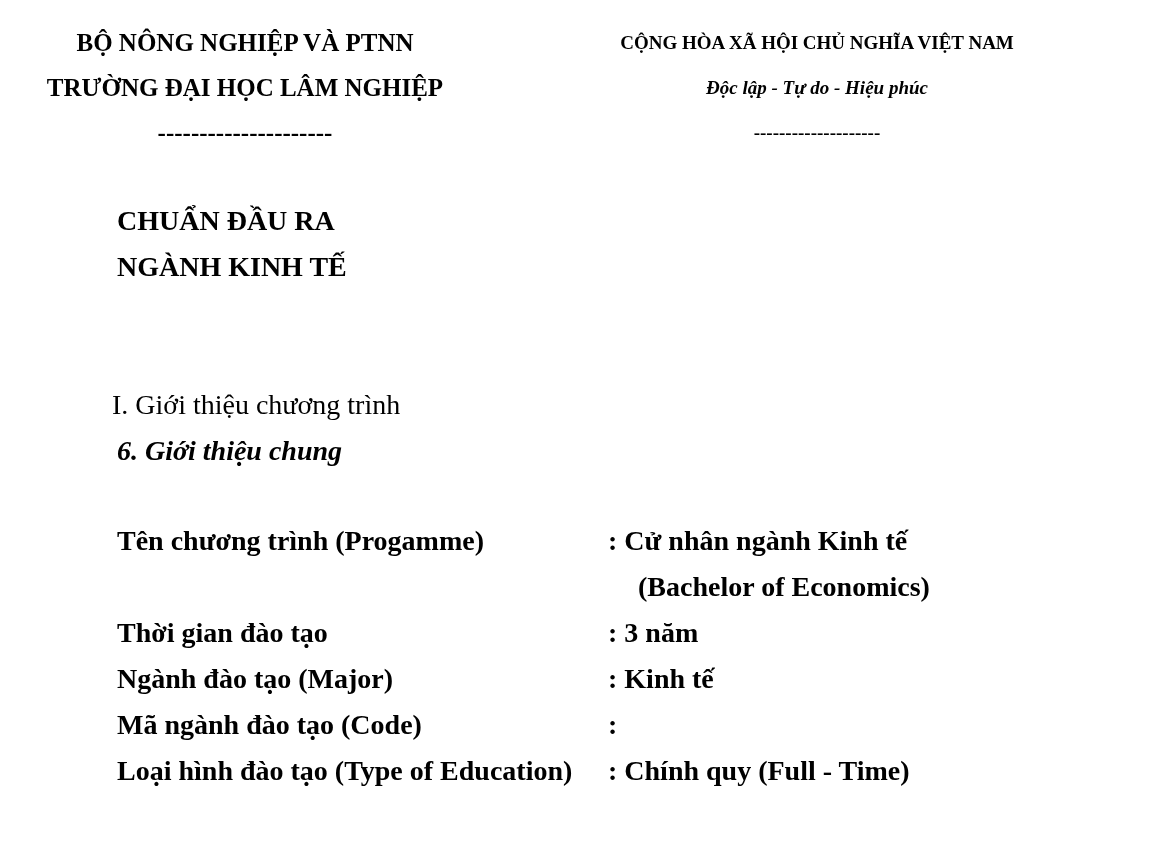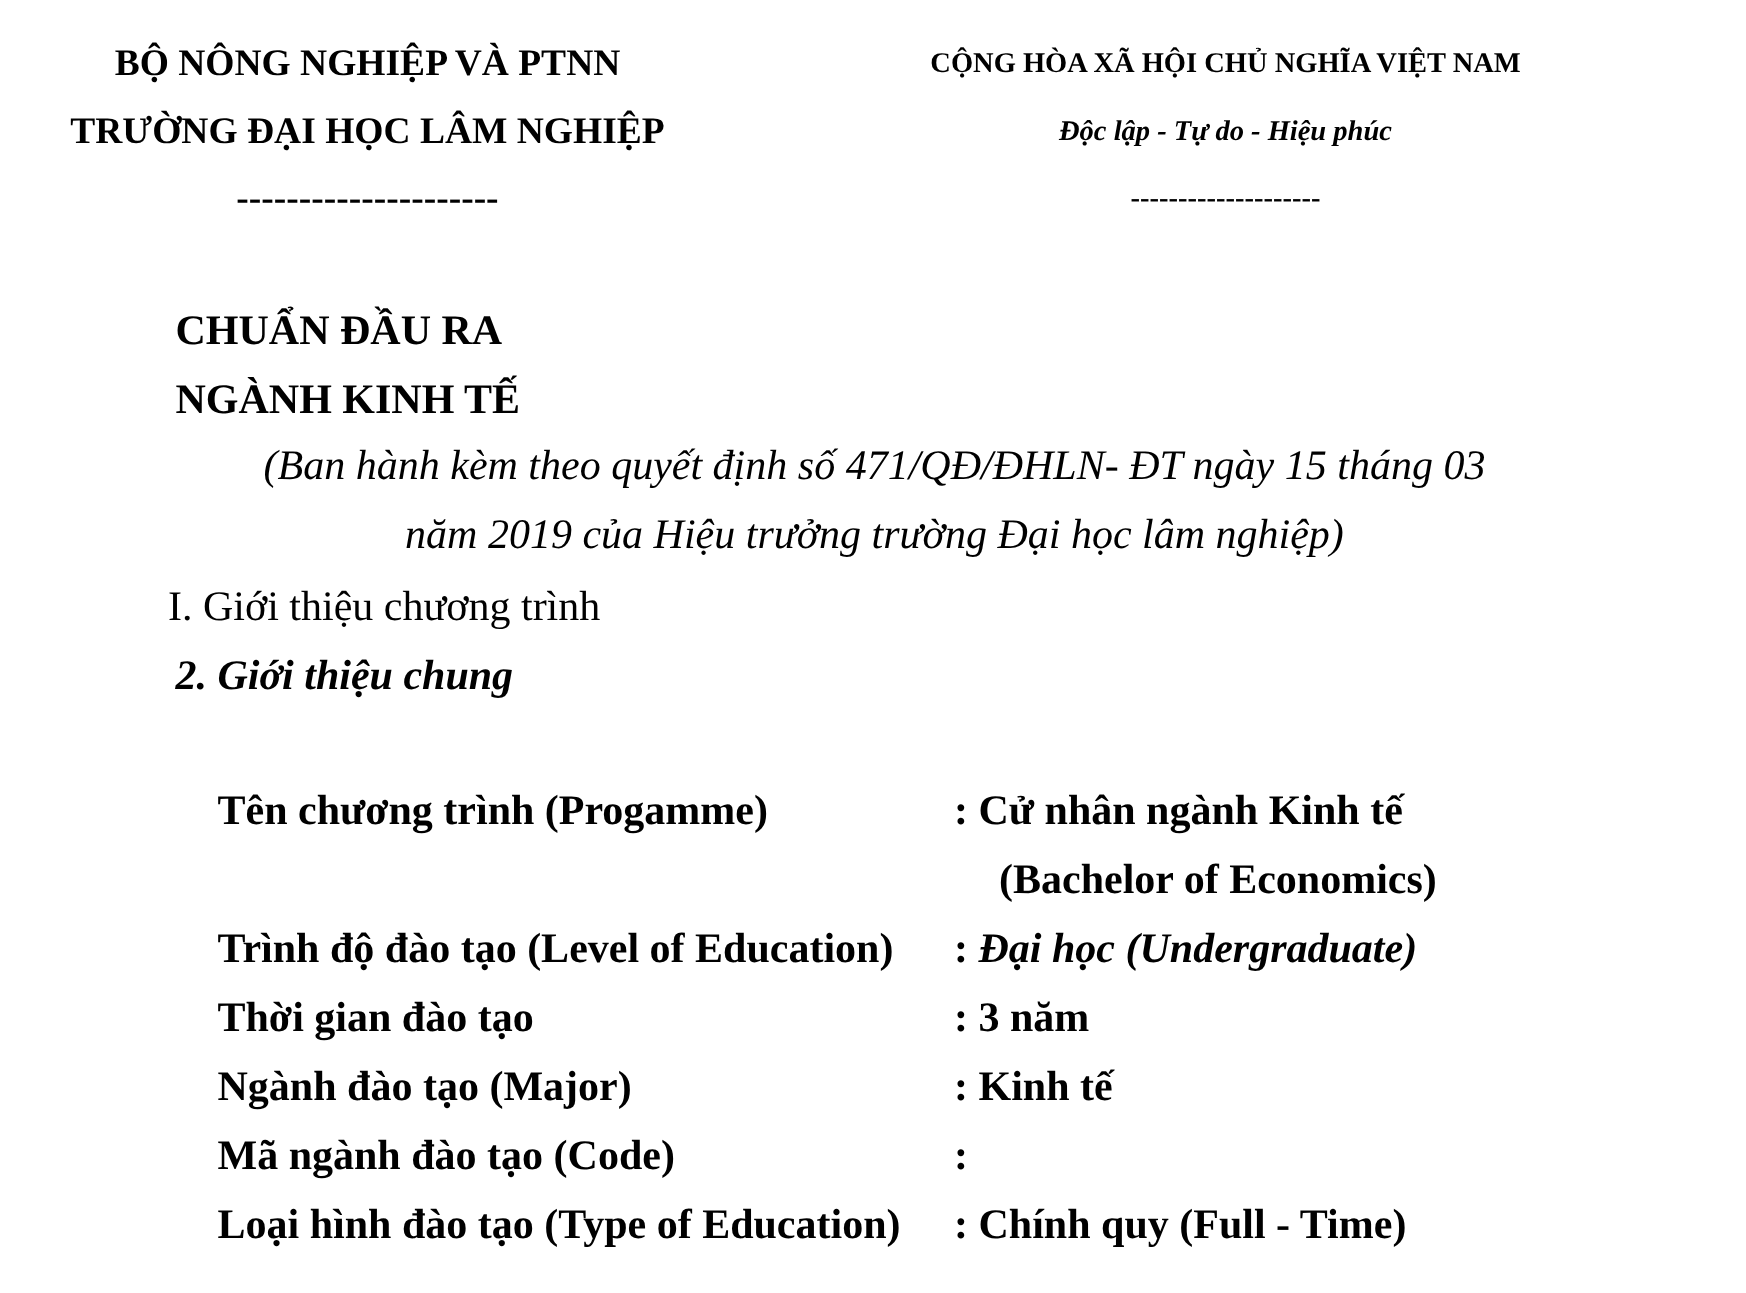--- a/index.html
+++ b/index.html
@@ -83,21 +83,21 @@
   
   .info-table {
     position: absolute;
     top: 518px;
     left: 117px;
     width: 1010px;
     font-weight: bold;
     line-height: 46px;
   }
   .info-row { display: flex; align-items: flex-start; }
-  .info-label { flex: 0 0 491px; width: 491px; margin-left: 28px; }
+  .info-label { flex: 0 0 491px; width: 491px; }
   .info-value { flex: 1 1 auto; white-space: nowrap; }
   .value-line { white-space: nowrap; }
   .value-line-2 { margin-left: 30px; }
   .sep { display: inline; }
   .sep::after { content: " "; }
   .value-italic { font-style: italic; }
 </style>
 </head>
 <body>
 
@@ -113,42 +113,34 @@
     <div>CỘNG HÒA XÃ HỘI CHỦ NGHĨA VIỆT NAM</div>
     <div class="motto">Độc lập - Tự do - Hiệu phúc</div>
     <div class="divider">--------------------</div>
   </div>
 
   <div class="doc-title">
     <div>CHUẨN ĐẦU RA</div>
     <div>NGÀNH KINH TẾ</div>
   </div>
 
-  <div class="doc-note">
-    <div>(Ban hành kèm theo quyết định số 471/QĐ/ĐHLN- ĐT ngày 15 tháng 03</div>
-    <div>năm 2019 của Hiệu trưởng trường Đại học lâm nghiệp)</div>
-  </div>
 
   <div class="sec-heading-1">I. Giới thiệu chương trình</div>
-  <div class="sec-heading-2">2. Giới thiệu chung</div>
+  <div class="sec-heading-2">6. Giới thiệu chung</div>
 
   <div class="info-table">
 
     <div class="info-row">
       <div class="info-label">Tên chương trình (Progamme)</div>
       <div class="info-value">
         <div class="value-line"><span class="sep">:</span><span>Cử nhân ngành Kinh tế</span></div>
         <div class="value-line value-line-2">(Bachelor of Economics)</div>
       </div>
     </div>
 
-    <div class="info-row">
-      <div class="info-label">Trình độ đào tạo (Level of Education)</div>
-      <div class="info-value"><span class="sep">:</span><span class="value-italic">Đại học (Undergraduate)</span></div>
-    </div>
 
     <div class="info-row">
       <div class="info-label">Thời gian đào tạo</div>
       <div class="info-value"><span class="sep">:</span><span>3 năm</span></div>
     </div>
 
     <div class="info-row">
       <div class="info-label">Ngành đào tạo (Major)</div>
       <div class="info-value"><span class="sep">:</span><span>Kinh tế</span></div>
     </div>

